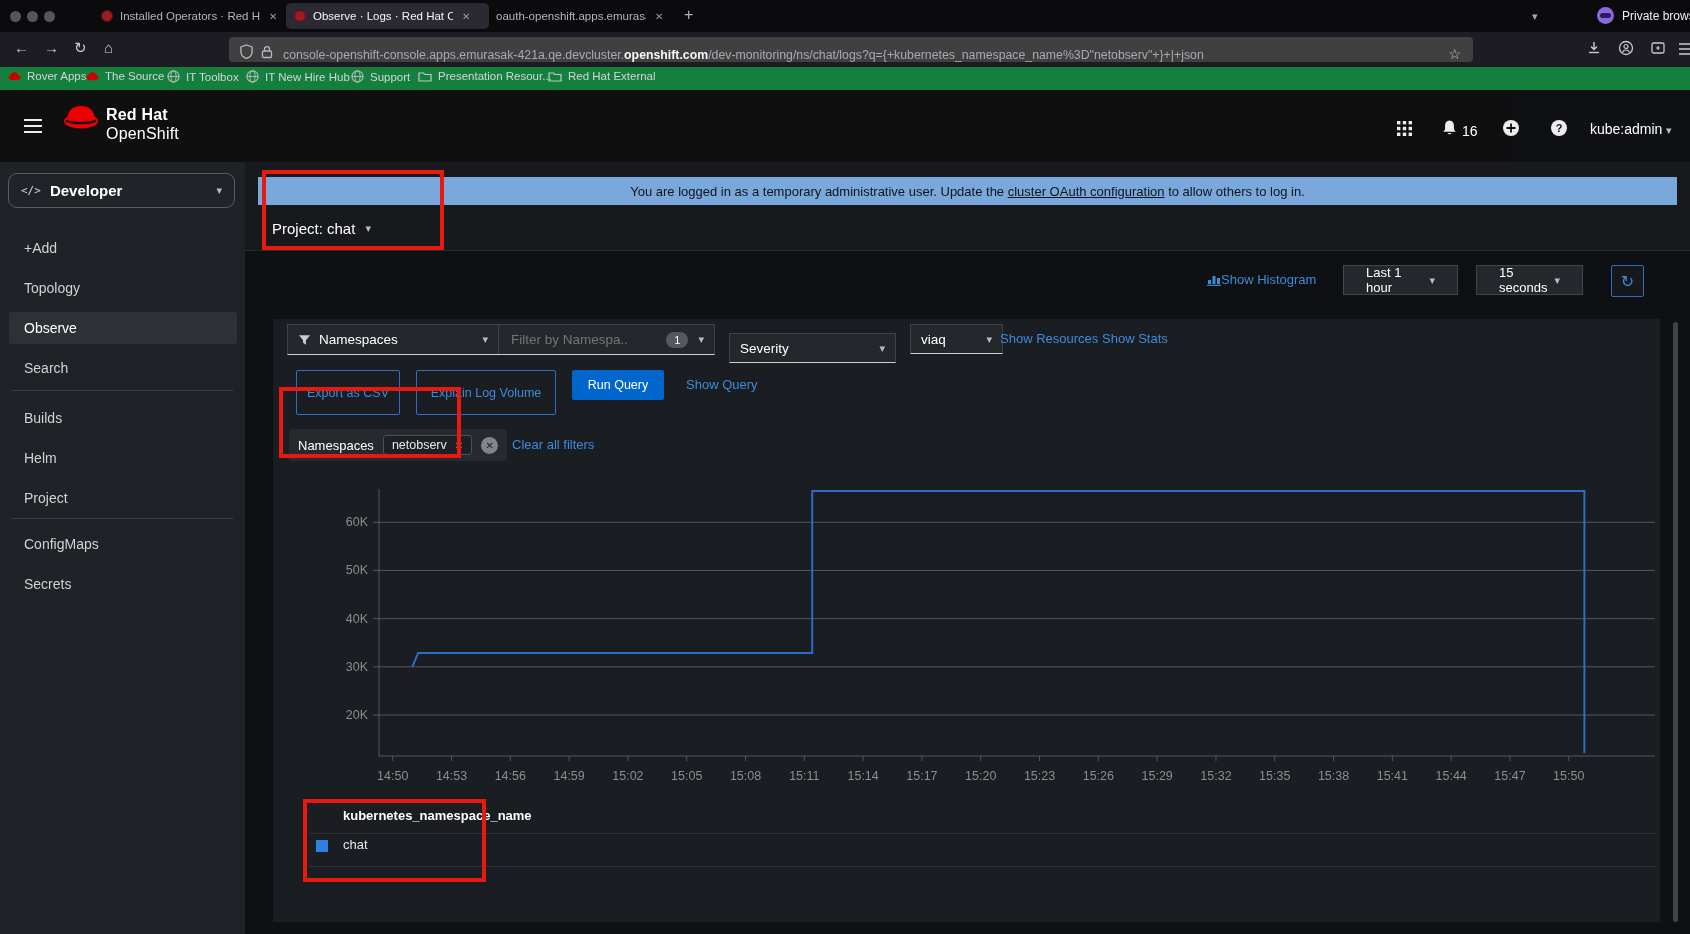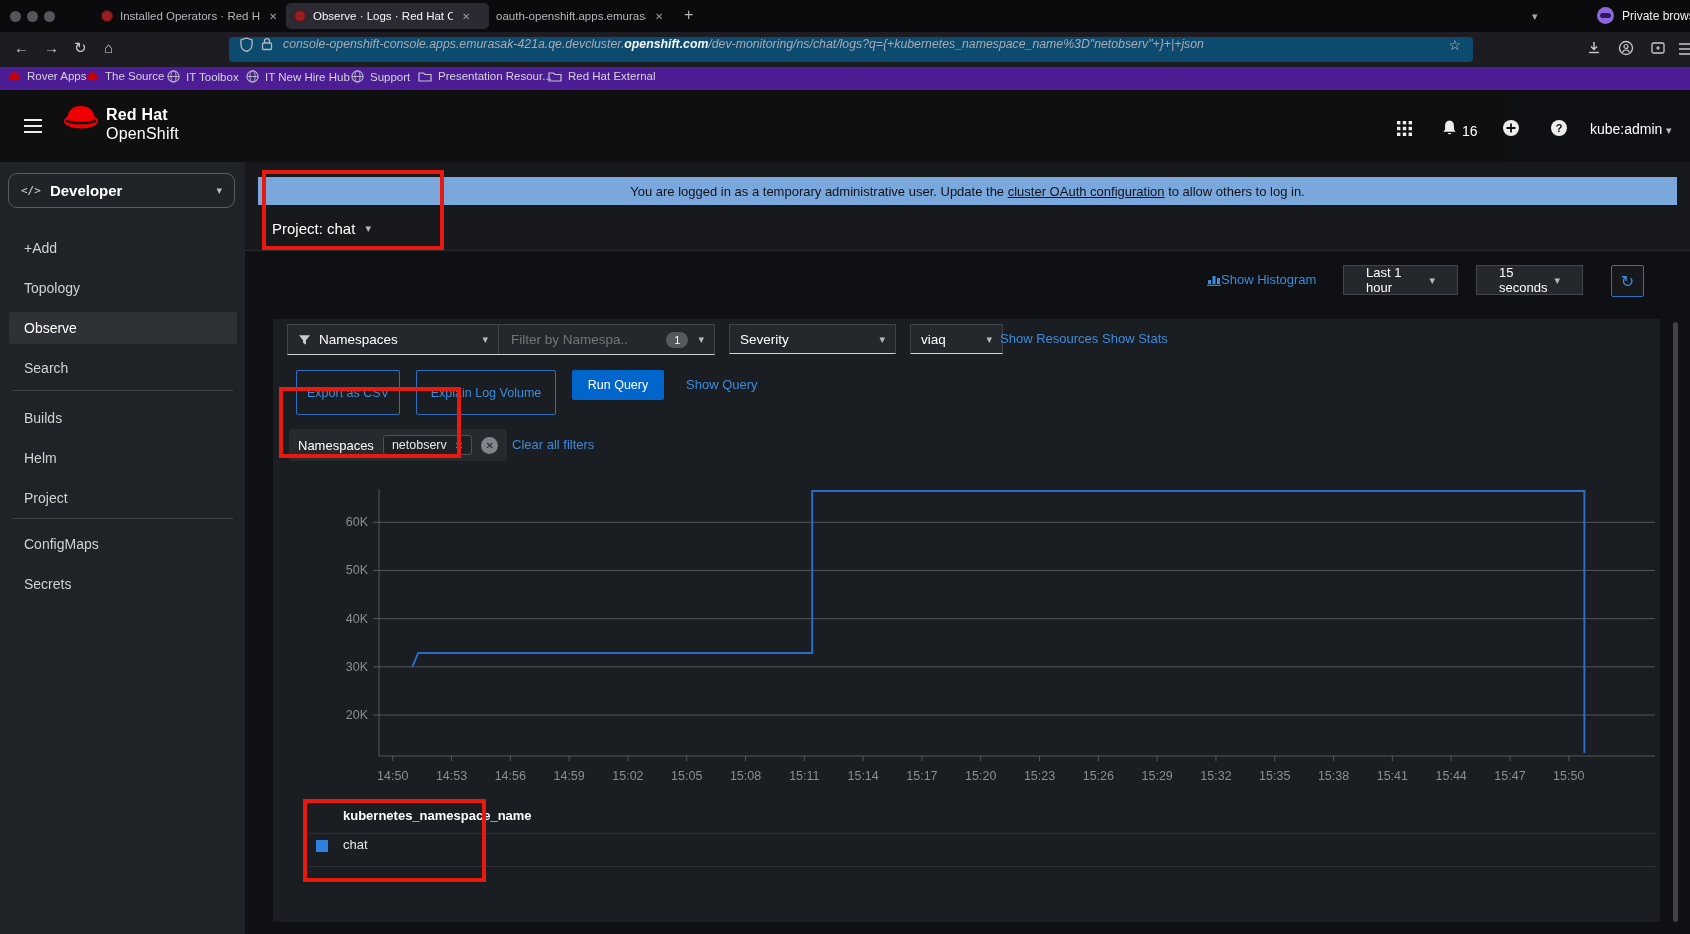--- a/index.html
+++ b/index.html
@@ -15,24 +15,24 @@
   .favicon{width:10px;height:10px;border-radius:50%;background:#9b1d20;border:1px solid #5d0f11;flex:none;}
   .tab-title{white-space:nowrap;overflow:hidden;max-width:140px;}
   .tab-x{color:#9c9ca6;font-size:10px;margin-left:2px;}
   .newtab{top:6px;color:#b4b4bd;font-size:16px;}
   .chev{color:#a7a7b0;font-size:11px;}
   .priv-badge{top:7px;width:17px;height:17px;border-radius:50%;background:#8d67e0;}
   .priv-badge:after{content:"";position:absolute;left:3px;top:6px;width:11px;height:5px;border-radius:3px;background:#2d1b58;}
   .priv-label{top:9px;color:#eceff4;font-size:12px;white-space:nowrap;}
   .navbar{left:0;top:32px;width:1690px;height:35px;background:#1d1c23;border-bottom:1px solid #0a0a0c;}
   .navicon{color:#c9c9cf;font-size:15px;top:7px;}
-  .urlbar{left:229px;top:5px;width:1244px;height:25px;background:#0c4a6e;border-radius:4px;
-          display:flex;align-items:flex-start;color:#a9a9b2;font-size:12.3px;font-style:italic;}
+  .urlbar{left:229px;top:5px;width:1244px;height:25px;background:#404040;border-radius:4px;
+          display:flex;align-items:flex-end;color:#a9a9b2;font-size:12.3px;}
   .url-domain{color:#f7f7fa;font-weight:bold;}
-  .bookmarks{left:0;top:67px;width:1690px;height:23px;background:#4c1d95;}
+  .bookmarks{left:0;top:67px;width:1690px;height:23px;background:#15803d;}
   .bm{top:3px;display:flex;align-items:center;gap:6px;color:#d4d4da;font-size:11.5px;white-space:nowrap;}
   
   .masthead{left:0;top:90px;width:1510px;height:72px;background:#0f0f0f;}
   .hamb span{display:block;width:18px;height:2px;background:#ededed;margin:0 0 4px 0;}
   .brand-top{color:#fff;font-weight:bold;font-size:16px;letter-spacing:.2px;}
   .brand-bot{color:#fff;font-size:16px;letter-spacing:.2px;}
   .mh-ic{color:#ededed;}
   .user{color:#fff;font-size:14px;}
   
   .sidebar{left:0;top:162px;width:245px;height:772px;background:#1f2226;}
@@ -362,21 +362,21 @@
         </div>
         <div class="fsep"></div>
         <div class="fseg" style="flex:1;justify-content:space-between">
           <input class="fph" placeholder="Filter by Namespa..." style="">
           <span style="display:flex;align-items:center;gap:10px">
             <span class="badge">1</span>
             <span class="caret">▾</span>
           </span>
         </div>
       </div>
-      <div class="abs selbox" style="left:456px;top:5px;width:167px">
+      <div class="abs selbox" style="left:456px;top:14px;width:167px">
         <span>Severity</span>
         <span class="caret">▾</span>
       </div>
       <div class="abs selbox" style="left:637px;top:5px;width:93px">
         <span>viaq</span>
         <span class="caret">▾</span>
       </div>
       <a class="abs bluelink" href="#" style="left:727px;top:12px">Show Resources</a>
       <a class="abs bluelink" href="#" style="left:829px;top:12px">Show Stats</a>
 

